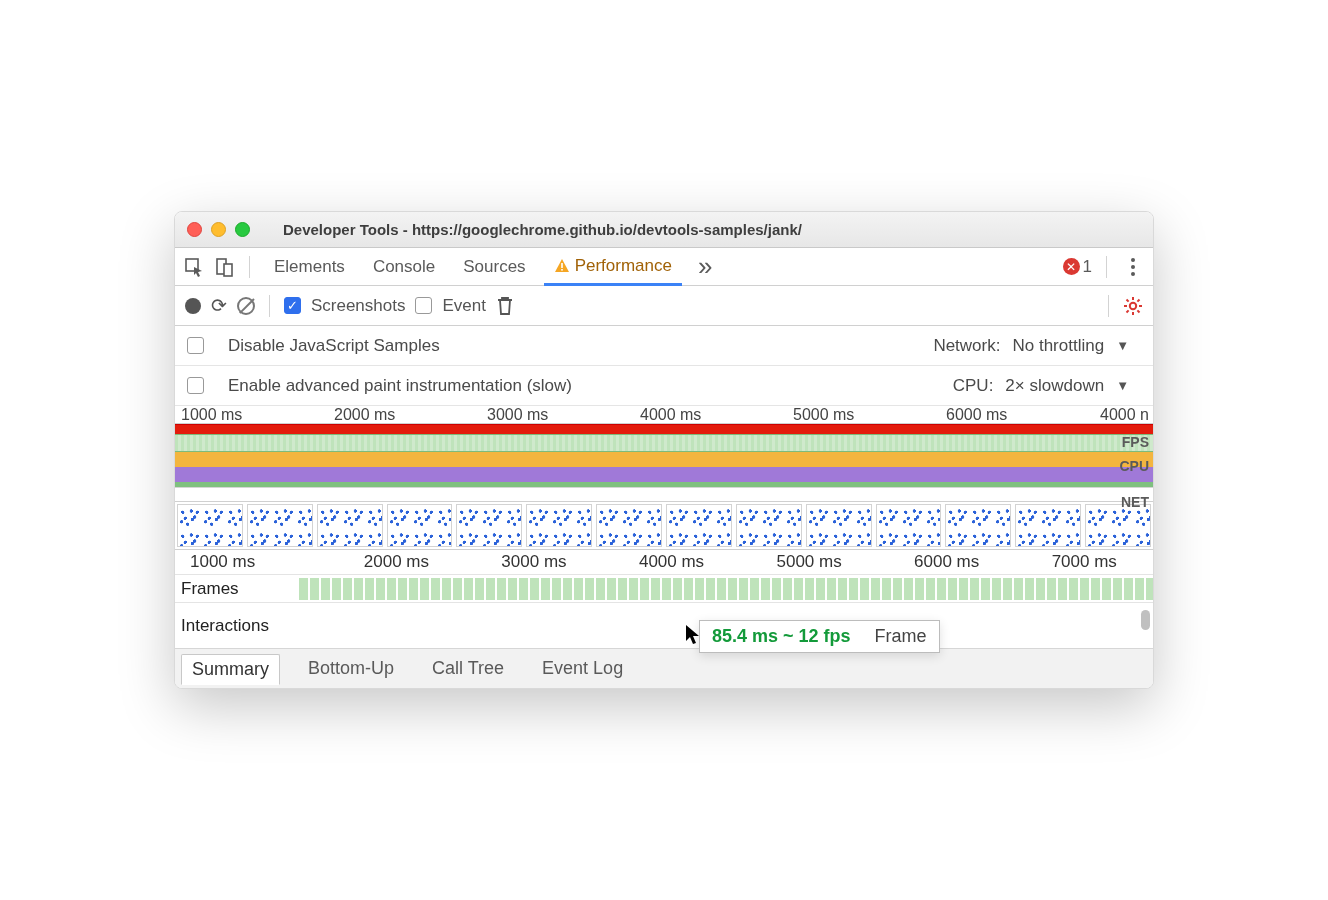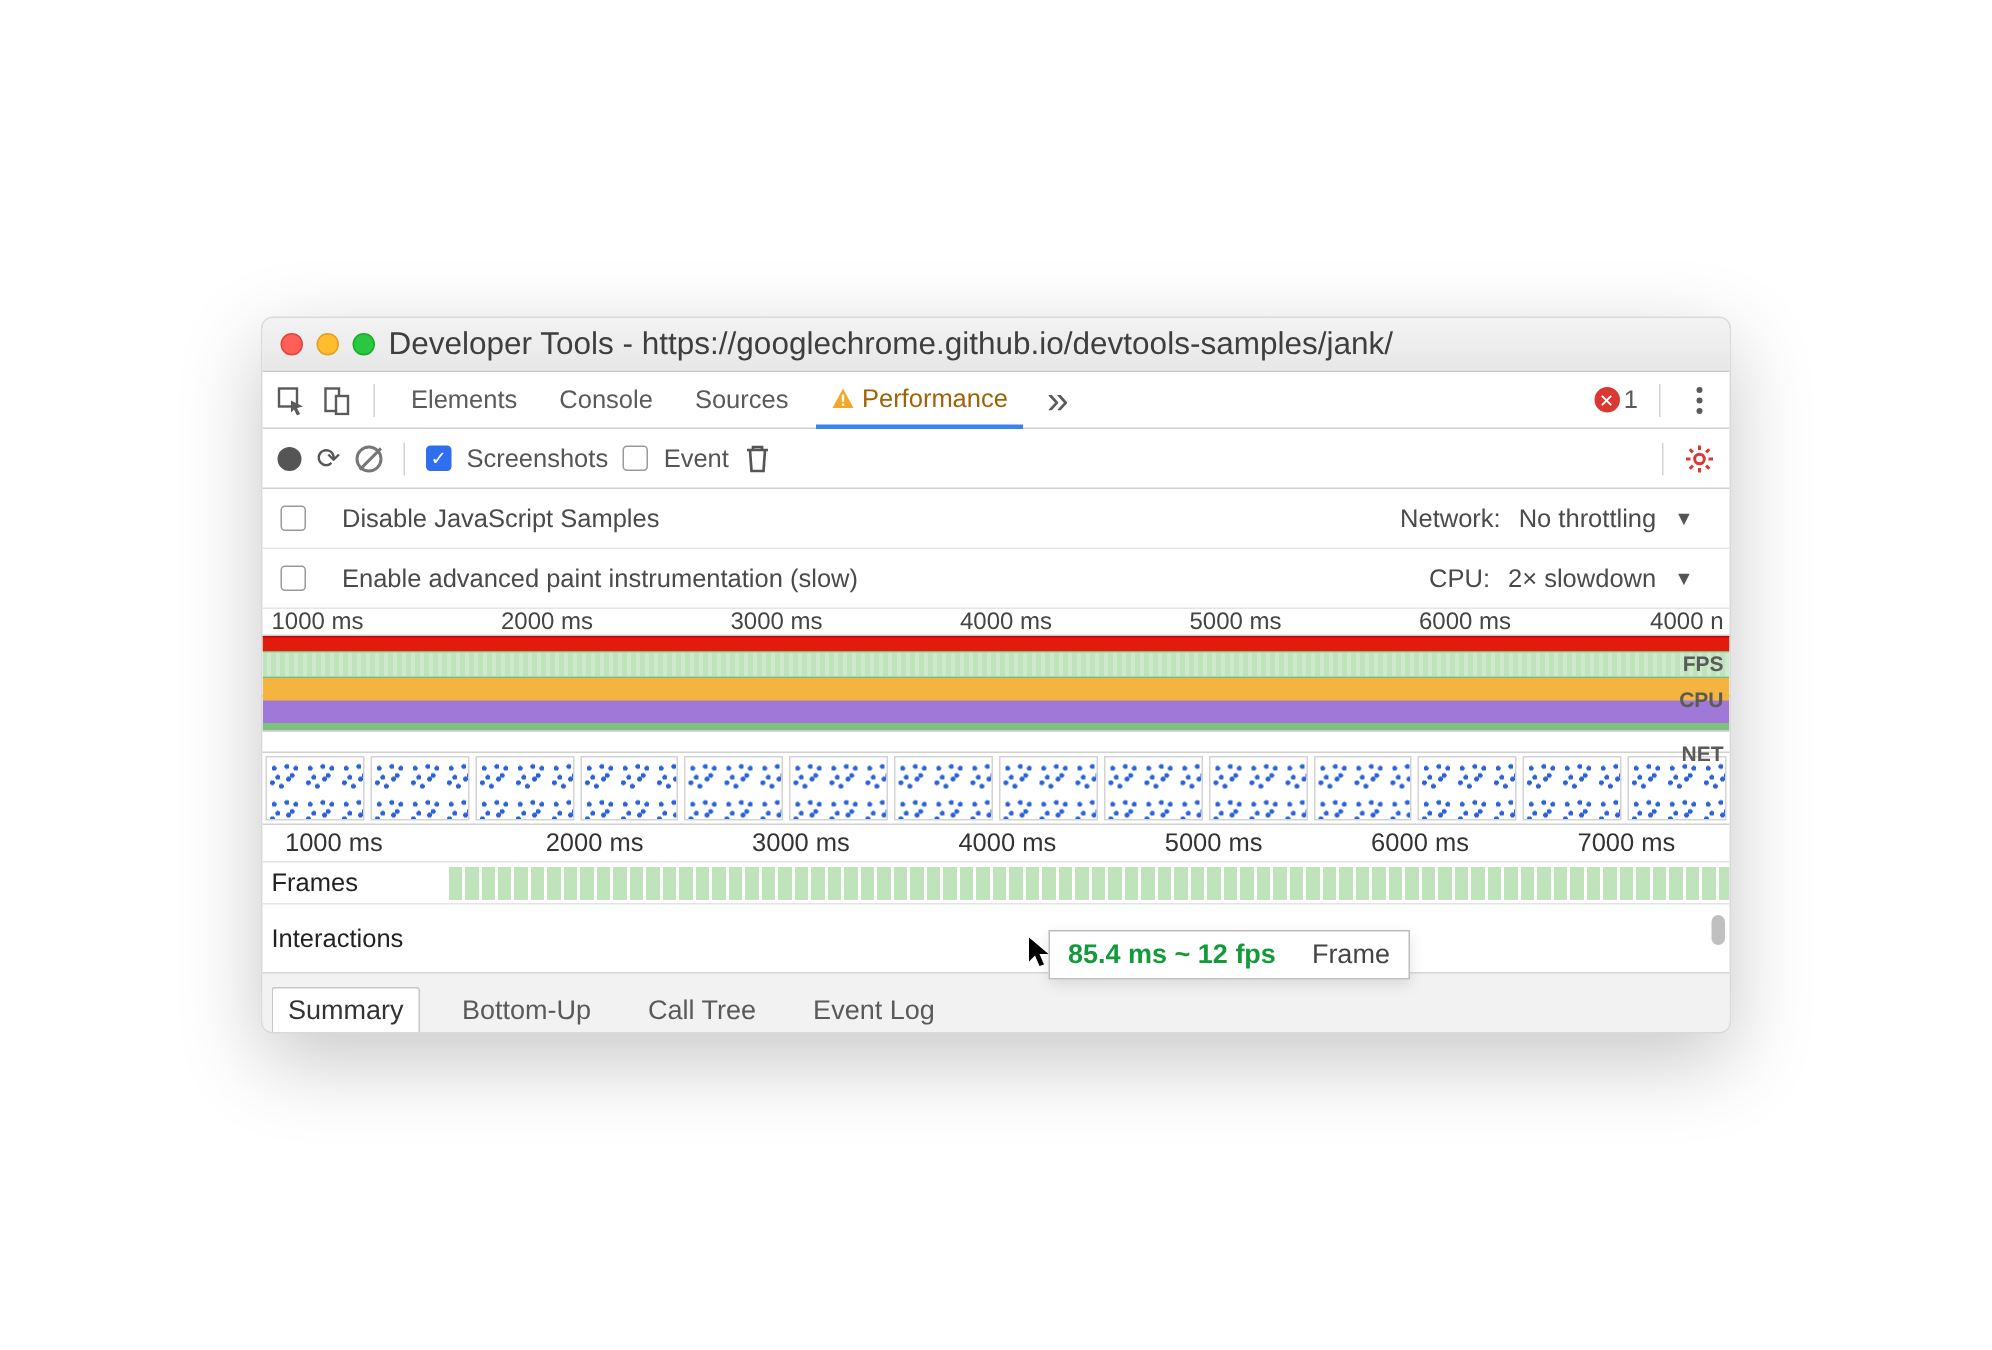--- a/index.html
+++ b/index.html
@@ -22,21 +22,21 @@
     display: flex; align-items: center;
     background: linear-gradient(#f3f3f3,#e7e7e7);
     border-bottom: 1px solid #c9c9c9;
     height: 36px; padding: 0 12px;
     gap: 9px;
   }
   .traffic { width: 15px; height: 15px; border-radius: 50%; }
   .red    { background:#ff5f57; border:1px solid #e0443e; }
   .yellow { background:#ffbd2e; border:1px solid #dea123; }
   .green  { background:#28c940; border:1px solid #1aab29; }
-  .titlebar .title { margin-left: 0; font-size: 21px; color:#3e3e3e; font-weight: 400; }
+  .titlebar .title { margin-left: 24px; font-size: 15px; color:#3e3e3e; font-weight: 700; }
 
   
   .tabstrip {
     display:flex; align-items:center;
     height:38px; border-bottom:1px solid #d0d0d0;
     padding: 0 8px; gap:8px; color:#555;
   }
   .ts-icon { width:22px; height:22px; display:flex; align-items:center; justify-content:center; color:#5a5a5a;}
   .ts-sep { width:1px; height:22px; background:#d3d3d3; margin:0 6px;}
   .tab { font-size:17px; color:#5a5a5a; padding:0 10px; height:100%; display:flex; align-items:center; gap:5px; cursor:pointer;}
@@ -110,21 +110,21 @@
   .track-row{display:flex;align-items:center;height:28px;border-top:1px solid #e4e4e4;font-size:17px;color:#222;}
   .track-row .name{width:124px;padding-left:6px;}
   .frames-bar{flex:1;height:22px;background:repeating-linear-gradient(90deg,#bfe3bb 0 9px,#fff 9px 11px);}
   .inter-bar{flex:1;position:relative;}
   .cursor{position:absolute;left:386px;top:-2px;font-size:20px;color:#000;z-index:5;}
   .tooltip{position:absolute;left:400px;top:-6px;background:#fff;border:1px solid #bcbcbc;padding:5px 12px;font-size:18px;box-shadow:0 3px 10px rgba(0,0,0,0.12);z-index:4;display:flex;gap:24px;}
   .tooltip .metric{color:#139a3a;font-weight:600;}
   .tooltip .suffix{color:#444;}
 
   
-  .bottom-tabs{display:flex;align-items:flex-end;height:40px;border-top:1px solid #d6d6d6;background:#f2f2f2;padding:0 6px;gap:18px;font-size:18px;color:#5a5a5a;}
+  .bottom-tabs{display:flex;align-items:center;height:40px;border-top:1px solid #d6d6d6;background:#f2f2f2;padding:0 6px;gap:18px;font-size:18px;color:#5a5a5a;}
   .bottom-tabs .btab{padding:4px 10px;cursor:pointer;}
   .bottom-tabs .btab.active{background:#fff;border:1px solid #c8c8c8;border-bottom-color:#fff;color:#333;margin-bottom:-1px;border-radius:2px 2px 0 0;}
 
   svg{display:block}
 </style>
 </head>
 <body>
 
 <div class="window">
 

